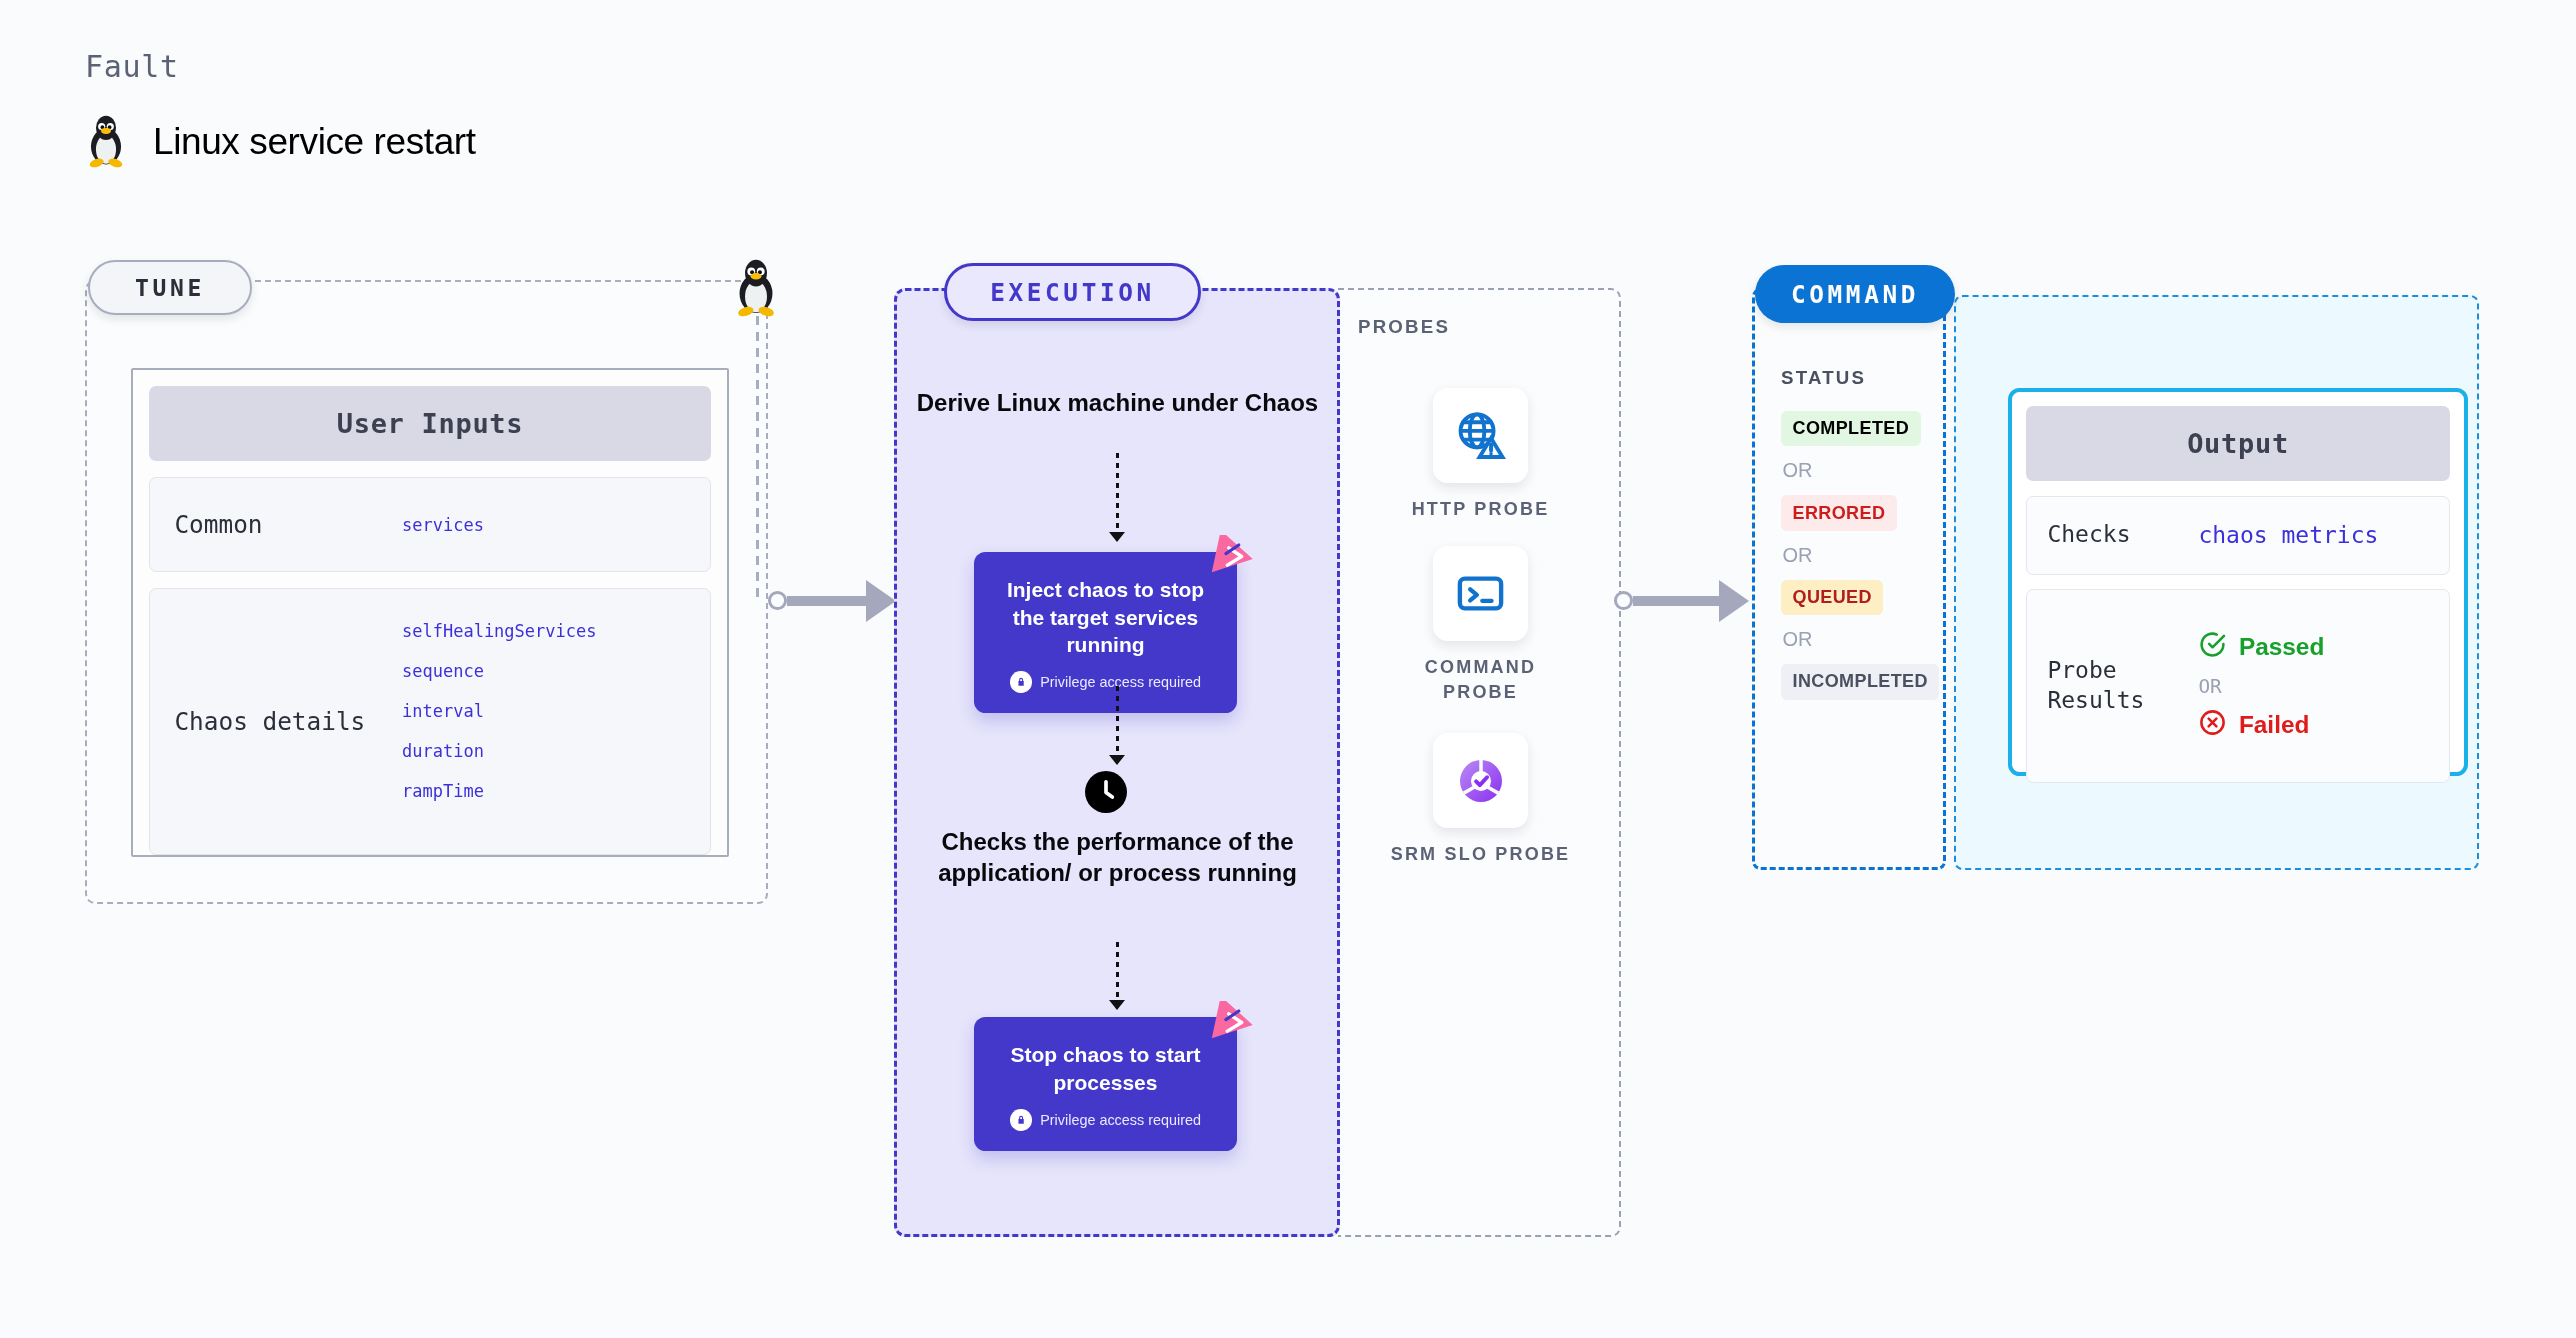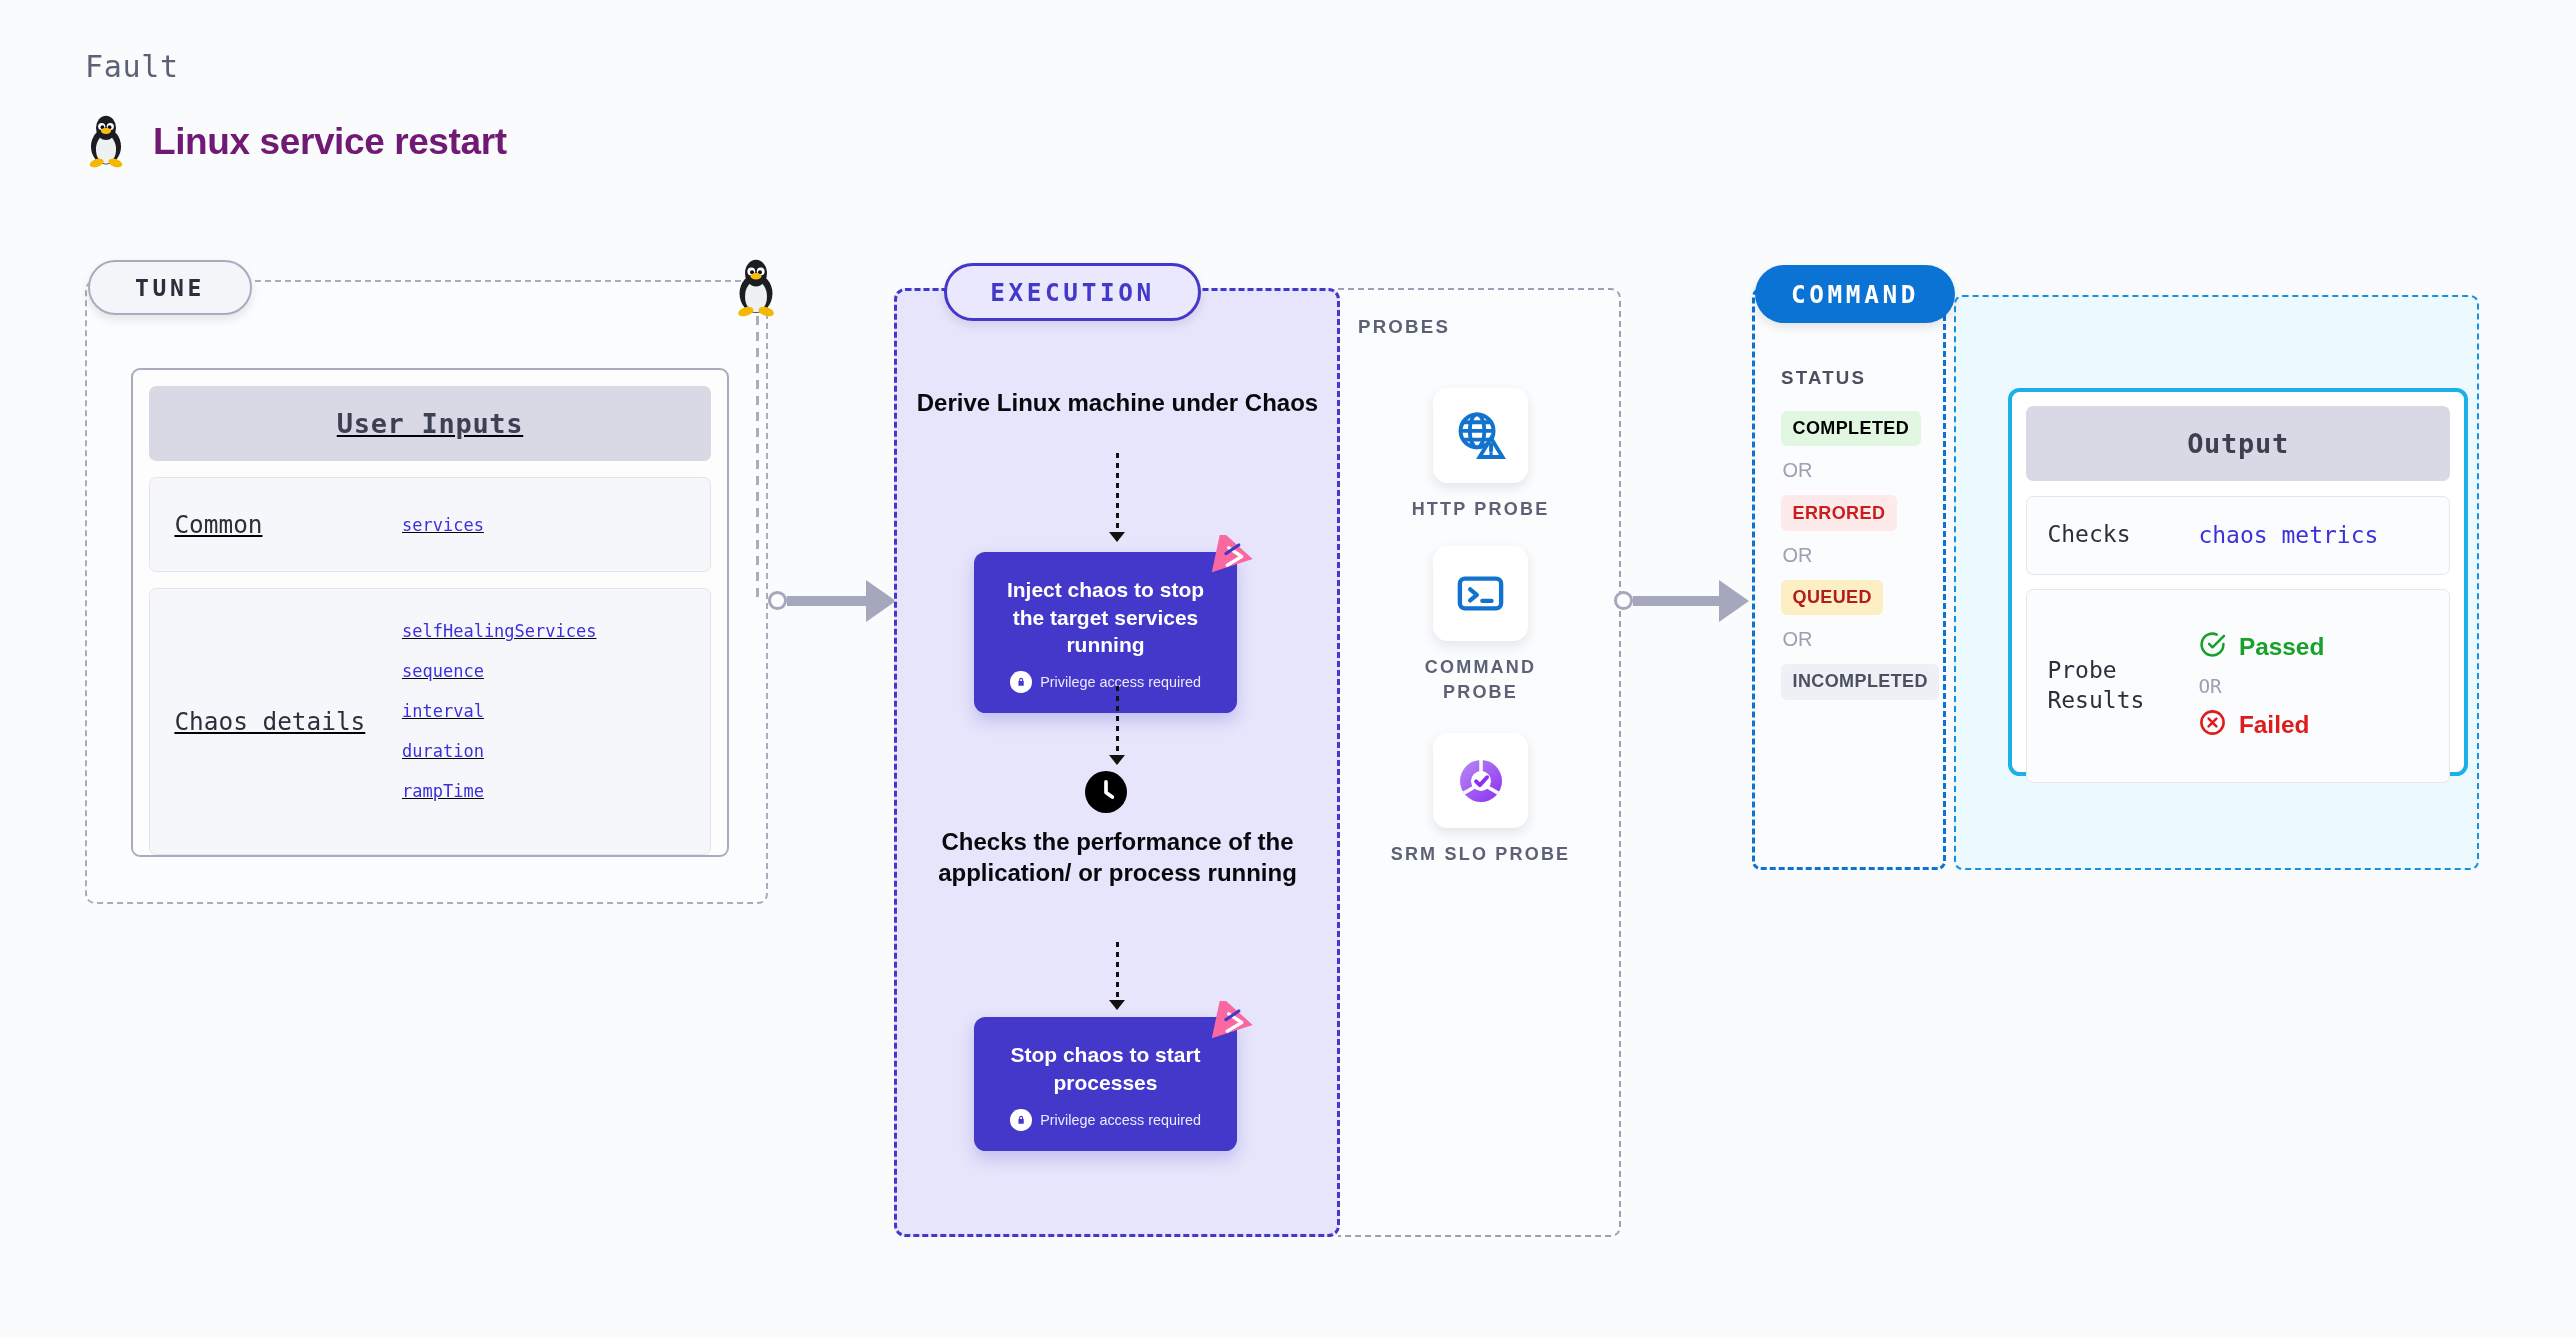--- a/index.html
+++ b/index.html
@@ -11,21 +11,21 @@
   }
   .stage { position: relative; width: 2576px; height: 1338px; }
 
   
   .fault-label {
     position: absolute; left: 85px; top: 49px;
     font-family: "DejaVu Sans Mono", monospace;
     font-size: 30px; color: #5c6275; letter-spacing: 0.7px;
   }
   .title-row { position: absolute; left: 85px; top: 115px; display: flex; align-items: center; gap: 26px; }
-  .title-text { font-size: 37px; font-weight: bold; color: #701a75; letter-spacing: -0.4px; }
+  .title-text { font-size: 37px; font-weight: normal; color: #000000; letter-spacing: -0.4px; }
 
   
   .tux { position: relative; display: block; }
 
   
   .dash-box { position: absolute; border-radius: 10px; }
   .tune-box {
     left: 85px; top: 280px; width: 683px; height: 624px;
     border: 2.9px dashed #a7adbd; background: #fbfcfd;
   }
@@ -63,23 +63,22 @@
     background: #e9e8fc; border: 3.6px solid #4338ca; color: #4338ca; font-size: 24.4px;
   }
   .pill-result {
     left: 1755px; top: 265px; width: 200px; height: 58px;
     background: #0a73d4; border: none; color: #ffffff; font-size: 24.4px;
   }
 
   
   .tune-card {
     position: absolute; left: 131px; top: 368px; width: 598px; height: 489px;
-    border: 2.9px solid #a7adbd; border-radius: 9px; background: #fdfdfe;
+    border: 2.9px solid #a7adbd; border-radius: 2px; background: #fdfdfe;
     padding: 16px;
-    text-decoration: underline;
   }
   .ui-header {
     background: #d8d9e4; border-radius: 7.2px; height: 75px;
     display: flex; align-items: center; justify-content: center;
     font-family: "DejaVu Sans Mono", monospace; font-size: 27px;
     color: #3c4051; font-weight: bold; letter-spacing: 0.7px;
   }
   .row-card {
     margin-top: 16px; border: 1.4px solid #e2e4ec; border-radius: 7.2px;
     background: #f6f7fa; display: flex; align-items: center;

